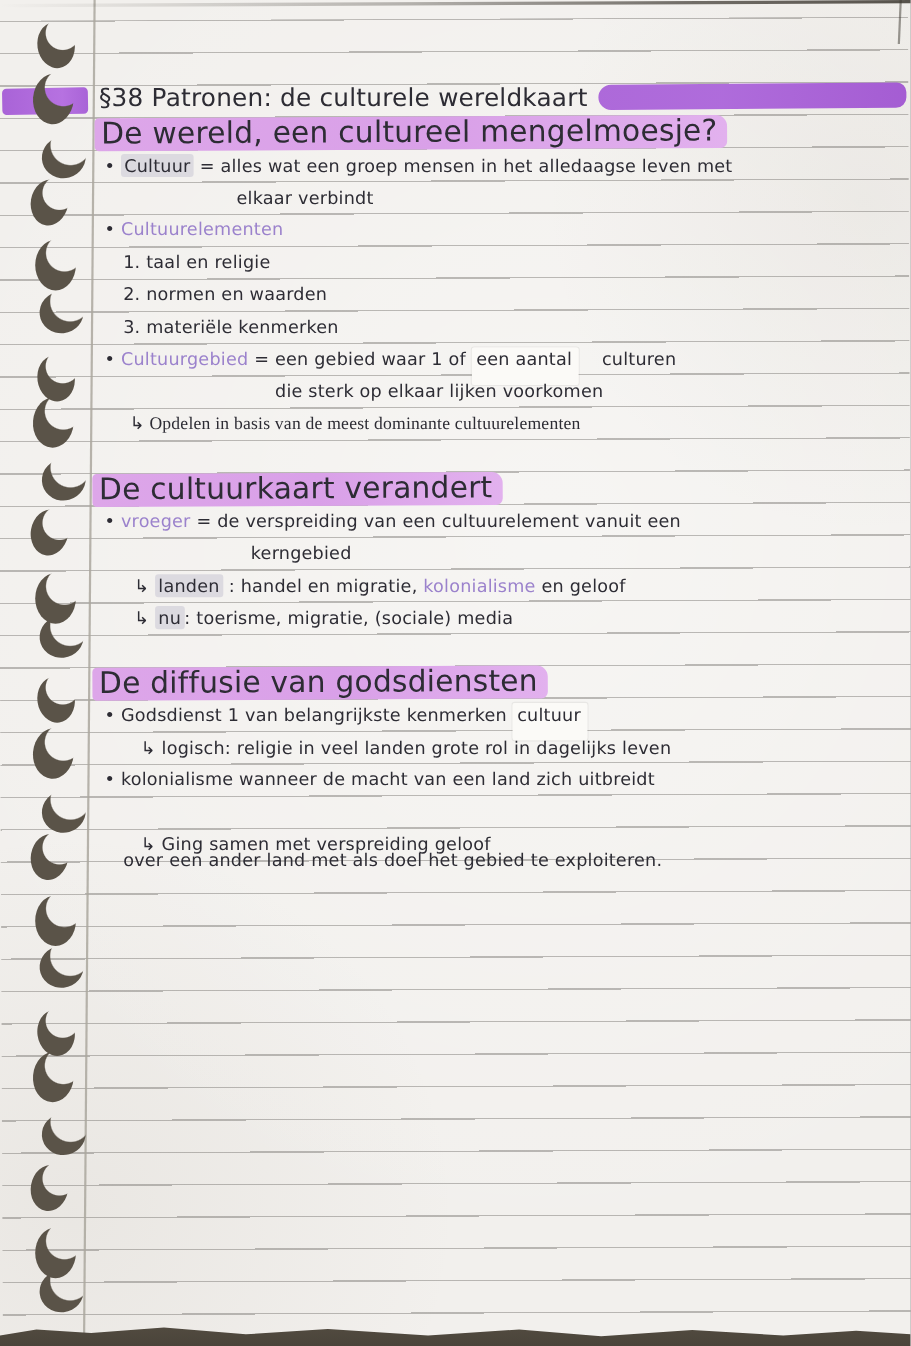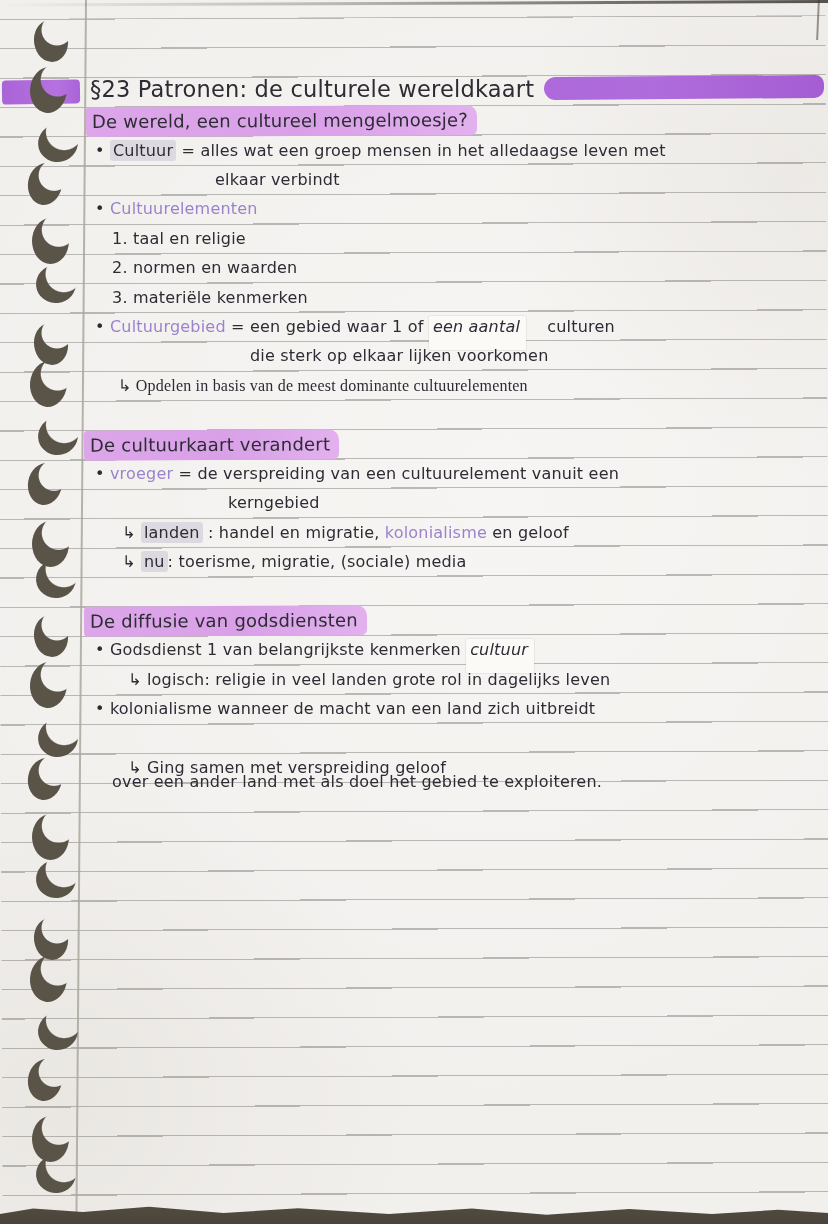--- a/index.html
+++ b/index.html
@@ -57,26 +57,26 @@
   .title-bar{
     flex:1;height:23px;margin-left:10px;margin-top:-4px;
     background:linear-gradient(90deg,#a85fd8, #aa62da 40%, #9f52d1);
     border-radius:12px 9px 10px 12px;opacity:0.93;transform:rotate(-0.45deg);
   }
   .lines-layer{position:absolute;inset:0;z-index:6;}
   .note-line{
     position:absolute;height:29.4px;line-height:29.4px;
     font-size:16px;letter-spacing:0.2px;white-space:pre;
   }
-  .note-line.heading{font-size:18px;}
+  .note-line.heading{font-size:27px;}
   .seg{white-space:pre;}
   .s-ink{color:var(--ink);}
   .s-purple{color:var(--purple-ink);}
   .s-grayhl{color:var(--ink);background:var(--gray-hl);border-radius:3px;padding:1px 3px;box-decoration-break:clone;}
-  .s-patch{color:var(--ink);background:var(--patch);border-radius:2px;padding:1px 6px 14px 4px;box-shadow:0 0 0 1px rgba(90,85,75,0.08);font-style:italic;}
+  .s-patch{color:var(--ink);background:var(--patch);border-radius:2px;padding:1px 6px 14px 4px;box-shadow:0 0 0 1px rgba(90,85,75,0.08);}
   .s-hl{
     color:var(--ink);background:linear-gradient(90deg, var(--marker-light), #d9a0e8 55%, #e2b1ee);
     padding:2px 9px 3px 6px;border-radius:4px 10px 6px 4px;
     display:inline-block;transform:rotate(-0.3deg);line-height:25px;
   }
   .top-edge{
     position:absolute;top:0;left:0;right:0;height:3px;z-index:7;
     background:linear-gradient(to right, rgba(60,55,48,0), rgba(60,55,48,0.35) 45%, rgba(60,55,48,0.7) 75%, rgba(60,55,48,0.85));
     transform:rotate(-0.25deg);transform-origin:right center;
   }
@@ -92,21 +92,21 @@
 </style>
 </head>
 <body>
 
 <div class="page">
   <div class="rules"></div>
   <div class="margin-line"></div>
 
   <div class="title-stub"></div>
   <div class="title-row">
-    <span class="title-text">§23 Patronen: de culturele wereldkaart</span>
+    <span class="title-text">§38 Patronen: de culturele wereldkaart</span>
     <div class="title-bar"></div>
   </div>
 
   <div class="lines-layer" id="lines-layer">
       <div class="note-line heading" style="top: 106.2px; left: 86px;"><span class="seg s-hl">De wereld, een cultureel mengelmoesje?</span></div>
       <div class="note-line body" style="top: 135.6px; left: 95px;"><span class="seg s-ink">• </span><span class="seg s-grayhl">Cultuur</span><span class="seg s-ink"> = alles wat een groep mensen in het alledaagse leven met</span></div>
       <div class="note-line body" style="top: 165px; left: 215px;"><span class="seg s-ink">elkaar verbindt</span></div>
       <div class="note-line body" style="top: 194.4px; left: 95px;"><span class="seg s-ink">• </span><span class="seg s-purple">Cultuurelementen</span></div>
       <div class="note-line body" style="top: 223.8px; left: 112px;"><span class="seg s-ink">1. taal en religie</span></div>
       <div class="note-line body" style="top: 253.2px; left: 112px;"><span class="seg s-ink">2. normen en waarden</span></div>

